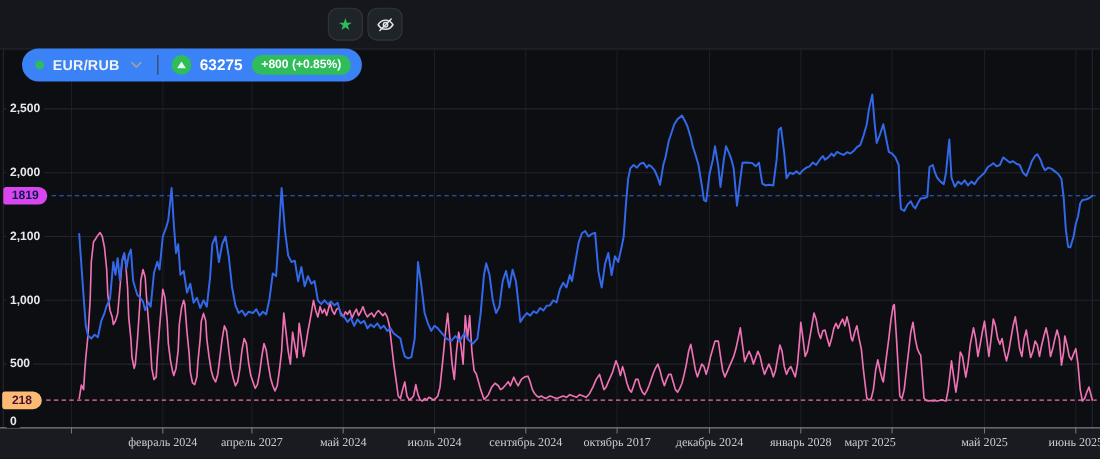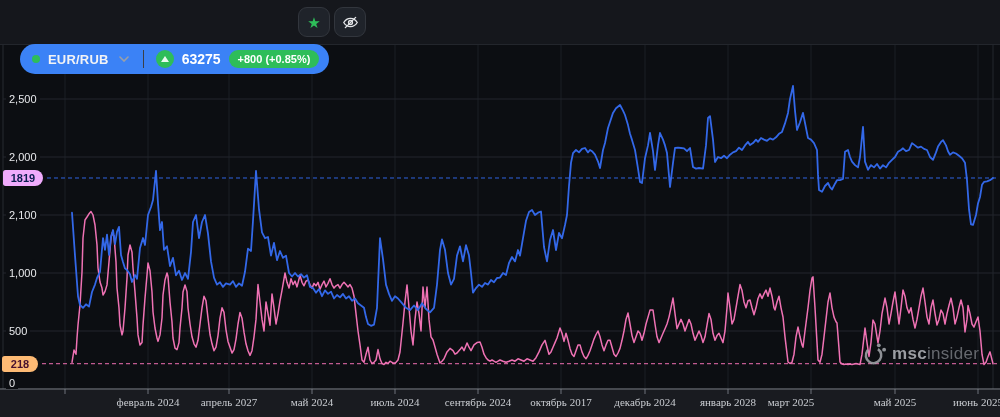--- a/index.html
+++ b/index.html
@@ -26,21 +26,21 @@
          border:1px solid #32363d;border-radius:9px;display:flex;align-items:center;
          justify-content:center;cursor:pointer;box-sizing:border-box;}
   .star-btn{left:298px;}
   .eye-btn{left:334px;}
   .star{color:#2ebd59;font-size:15px;line-height:1;}
 
   
   .chart{position:absolute;left:0;top:0;width:1000px;height:417px;}
   svg#plot{position:absolute;left:0;top:0;}
   .ylab{position:absolute;left:6px;transform:translateY(-50%);color:#e8e9ec;font-size:11px;
-        background:#0c0e12;padding:0 3px;z-index:2;}
+        background:#0c0e12;padding:0 3px;z-index:2;font-weight:bold;}
   .xlab{position:absolute;top:396px;transform:translateX(-50%);color:#c9ccd1;font-size:11px;
         white-space:nowrap;z-index:2;font-family:Liberation Serif, serif;}
   .tag{position:absolute;height:16px;display:flex;align-items:center;justify-content:center;
        font-size:11px;font-weight:bold;border-radius:3px 9px 9px 3px;z-index:3;}
   .watermark{position:absolute;left:862px;top:341px;display:flex;align-items:center;gap:5px;
              opacity:.85;z-index:2;}
   .wm-text{font-size:17px;letter-spacing:.3px;}
   .wm-msc{color:#b4b7bc;font-weight:bold;}
   .wm-insider{color:#75787e;font-weight:normal;}
 </style>
@@ -102,31 +102,23 @@
       <div class="xlab" style="left: 395px;">июль 2024</div>
       <div class="xlab" style="left: 478px;">сентябрь 2024</div>
       <div class="xlab" style="left: 561px;">октябрь 2017</div>
       <div class="xlab" style="left: 645px;">декабрь 2024</div>
       <div class="xlab" style="left: 728px;">январь 2028</div>
       <div class="xlab" style="left: 791px;">март 2025</div>
       <div class="xlab" style="left: 895px;">май 2025</div>
       <div class="xlab" style="left: 978px;">июнь 2025</div>
     </div>
   <div id="tags">
-      <div class="tag" style="left: 3px; width: 40px; top: 169.996px; background: #f0abfc; color: rgb(10, 29, 79);">1819</div>
+      <div class="tag" style="left: 3px; width: 40px; top: 169.996px; background: #d946ef; color: rgb(10, 29, 79);">1819</div>
       <div class="tag" style="left: 2px; width: 36px; top: 355.712px; background: #fdba74; color: rgb(71, 17, 46);">218</div>
     </div>
-  <div class="watermark">
-    <svg width="25" height="25" viewBox="0 0 26 26">
-      <circle cx="12" cy="15" r="8" fill="none" stroke="#a6a9ae" stroke-width="2.6" stroke-dasharray="39 12" transform="rotate(-55 12 15)"></circle>
-      <circle cx="17.5" cy="4.5" r="2" fill="#a6a9ae"></circle>
-      <circle cx="23" cy="9" r="2" fill="#a6a9ae"></circle>
-    </svg>
-    <span class="wm-text"><span class="wm-msc">msc</span><span class="wm-insider">insider</span></span>
-  </div>
 </div>
 
 <div class="topbar">
   <div class="pill">
     <span class="dot"></span>
     <span class="sym">EUR/RUB</span>
     <span class="chev">
       <svg width="10" height="6" viewBox="0 0 10 6" fill="none" stroke="#9aa0a8" stroke-width="1.6" stroke-linecap="round">
           <path d="M1 1l4 4 4-4"></path>
         </svg>

